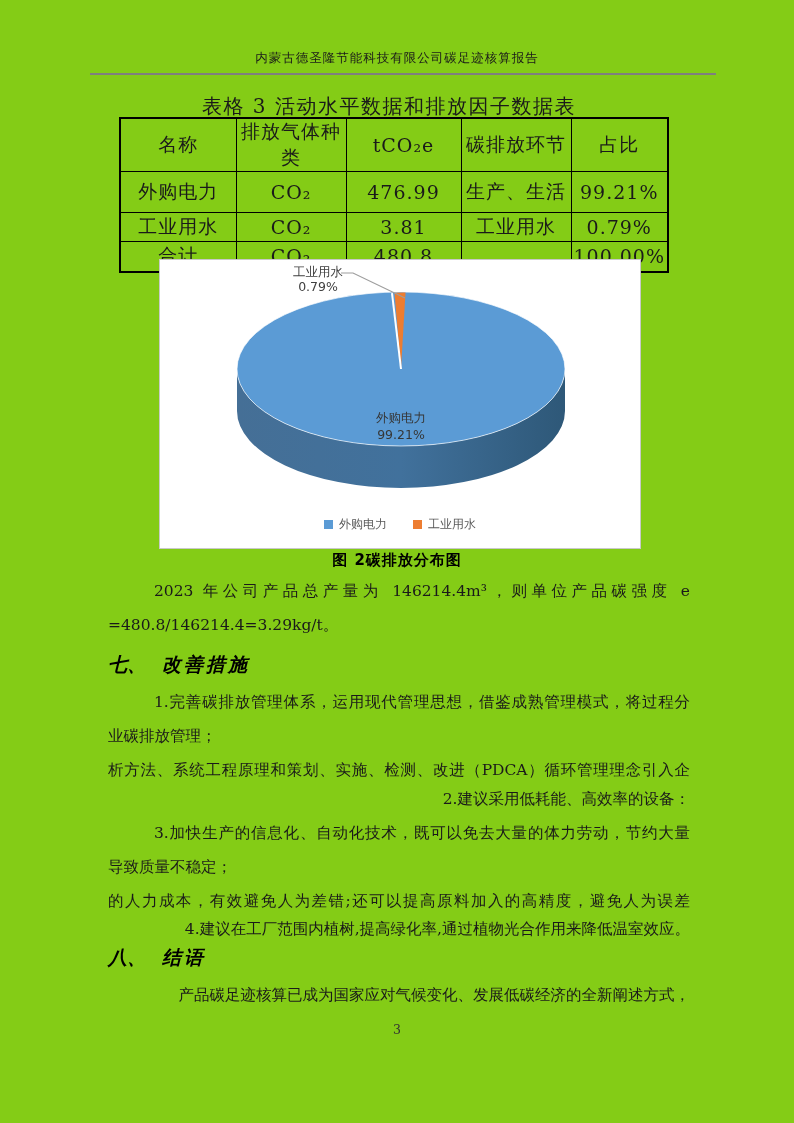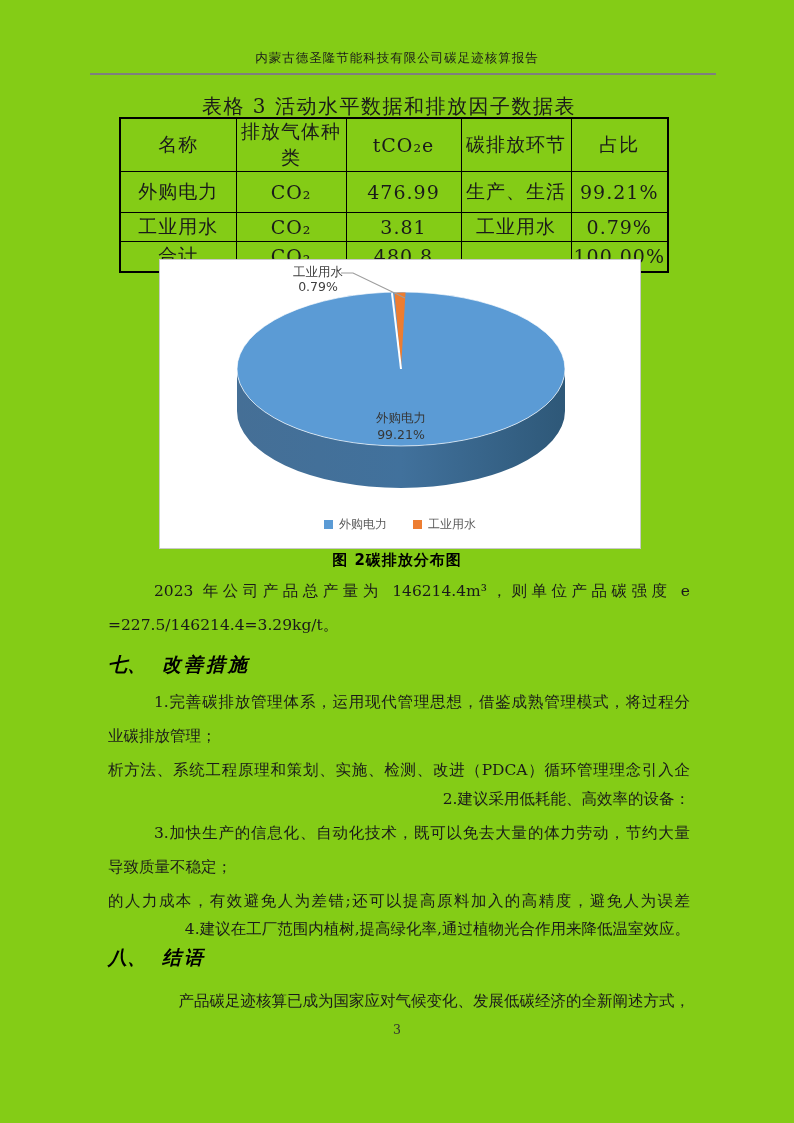--- a/index.html
+++ b/index.html
@@ -37,21 +37,21 @@
   .indent{text-indent:46px;text-align:right;}
   .sec-heading{font-family:"DejaVu Sans","Liberation Sans",sans-serif;font-weight:bold;font-size:19px;line-height:28px;color:#000;font-style:italic;}
   .sec-num{margin-right:16px;}
   .sec-title{letter-spacing:3px;}
   .h7{margin-top:8px;}
   .p1{margin-top:7px;}
   .p2{margin-top:-5px;}
   .p3{margin-top:0px;}
   .p4{margin-top:-6px;}
   .h8{margin-top:-3px;}
-  .p8{margin-top:13px;}
+  .p8{margin-top:7px;}
 
   .page-number{position:absolute;top:1022px;left:0;right:0;text-align:center;font-size:12.5px;color:#333;}
 </style>
 </head>
 <body>
 
 <div class="page">
 
   <div class="header-title">内蒙古德圣隆节能科技有限公司碳足迹核算报告</div>
   <div class="header-rule"></div>
@@ -139,21 +139,21 @@
       </div>
     </div>
   </div>
 
   <div class="chart-caption">图 2碳排放分布图</div>
 
   <div class="body-text">
 
     <div class="para">
       <div class="line indent fill">2023 年公司产品总产量为 146214.4m³，则单位产品碳强度 e</div>
-      <div class="line">=227.5/146214.4=3.29kg/t。</div>
+      <div class="line">=480.8/146214.4=3.29kg/t。</div>
     </div>
 
     <div class="sec-heading h7">
       <span class="sec-num">七、</span><span class="sec-title">改善措施</span>
     </div>
 
     <div class="para p1">
       <div class="line indent fill">1.完善碳排放管理体系，运用现代管理思想，借鉴成熟管理模式，将过程分</div>
       <div class="line">业碳排放管理；</div>
       <div class="line fill">析方法、系统工程原理和策划、实施、检测、改进（PDCA）循环管理理念引入企</div>

